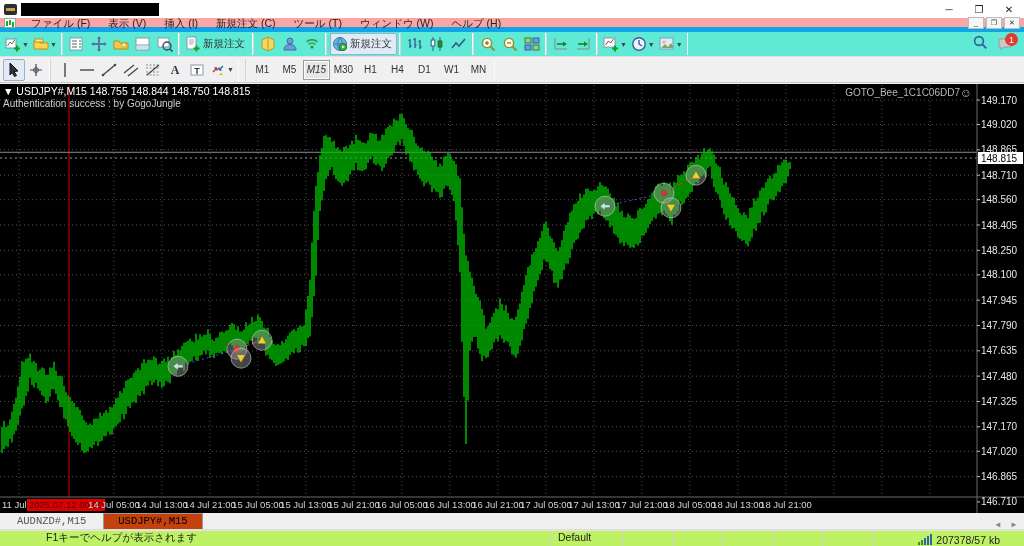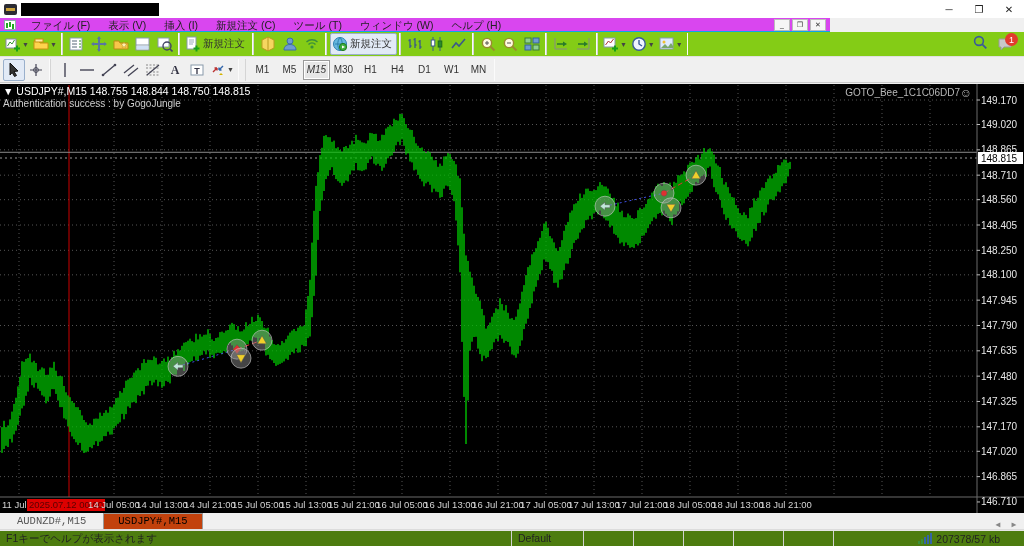--- a/index.html
+++ b/index.html
@@ -12,32 +12,32 @@
     background:#ffffff; display:flex; align-items:center; font-size:11px; color:#111; }
   #app-icon { width:13px; height:11px; margin:0 4px 0 4px; background:#2b2b33; border-radius:2px; position:relative; }
   #app-icon::after{ content:""; position:absolute; left:2px; top:4px; width:9px; height:3px; background:#caa23a; }
   #redacted { width:138px; height:13px; background:#000; margin-right:8px; }
   #title-text { white-space:nowrap; }
   #win-controls { margin-left:auto; display:flex; height:18px; }
   .winbtn { width:30px; height:18px; display:flex; align-items:center; justify-content:center;
     font-size:10px; color:#222; cursor:default; }
 
   
-  #menubar { position:absolute; left:0; top:18px; width:830px; height:14px;
-    background:#d946ef; display:flex; align-items:center; font-size:10.5px; color:#222;
-    border-bottom:1px solid #0ea5e9; }
+  #menubar { position:absolute; left:0; top:18px; width:1024px; height:14px;
+    background:#fca5a5; display:flex; align-items:center; font-size:10.5px; color:#222;
+    border-bottom:5px solid #0ea5e9; }
   #chart-window-icon { width:12px; height:10px; margin:0 6px 0 4px; background:#fff; border:1px solid #8aa; position:relative; }
   #chart-window-icon::after{ content:""; position:absolute; left:1px; top:2px; width:2px; height:5px; background:#2a2; box-shadow:3px -1px 0 #2a2, 6px 1px 0 #2a2; }
   .menu-item { padding:0 9px; height:14px; line-height:14px; white-space:nowrap; }
   #mdi-controls { margin-left:auto; display:flex; margin-right:4px; }
   .mdibtn { width:16px; height:12px; border:1px solid #bbb; background:#f6f6f6; font-size:7px;
     display:flex; align-items:center; justify-content:center; color:#333; margin-left:2px; }
 
   
-  #toolbar1 { position:absolute; left:0; top:32px; width:1024px; height:25px; background:#84cc16;
+  #toolbar1 { position:absolute; left:0; top:32px; width:1024px; height:25px; background:#5eead4;
     display:flex; border-bottom:1px solid #e0e0e0; }
   #toolbar2 { position:absolute; left:0; top:57px; width:1024px; height:26px; background:#f0f0f0;
     display:flex; align-items:center; border-bottom:1px solid #c9c9c9; }
   .tbgroup { display:flex; align-items:center; padding:0 3px; border-left:1px solid #d5d5d5;
     box-shadow:-1px 0 0 #fbfbfb inset; height:22px; }
   .tbgroup:first-child { border-left:none; }
   .tbtn { min-width:22px; height:22px; display:flex; align-items:center; justify-content:center;
     border:1px solid transparent; border-radius:2px; font-size:10px; color:#333; padding:0 1px; }
   .tbtn.pressed { background:#e2eaf6; border-color:#9ab0cc; }
   .tbtn .lbl { font-size:10.5px; margin:0 3px 0 2px; white-space:nowrap; }
@@ -57,22 +57,22 @@
   
   #tabbar { position:absolute; left:0; top:513px; width:1024px; height:17px; background:#f0f0f0;
     display:flex; align-items:flex-end; border-bottom:1px solid #dcdcdc;font-family:Liberation Mono, monospace; }
   .chart-tab { height:16px; line-height:15px; padding:0 14px; font-size:10.5px; color:#555;
     border:1px solid transparent; border-bottom:none; margin-left:2px; white-space:nowrap; }
   .chart-tab.active { background:#c2410c; border-color:#9a9a9a; color:#000; }
   #tab-scroll { margin-left:auto; display:flex; margin-right:4px; gap:4px; }
   .tabarrow { font-size:8px; color:#888; width:12px; text-align:center; }
 
   
-  #statusbar { position:absolute; left:0; top:530px; width:1024px; height:16px; background:#4d7c0f;
-    display:flex; align-items:center; font-size:10.5px; color:#222; border-top:1px solid #e5e5e5; }
+  #statusbar { position:absolute; left:0; top:530px; width:1024px; height:16px; background:#bef264;
+    display:flex; align-items:flex-end; font-size:10.5px; color:#222; border-top:1px solid #e5e5e5;padding-left:40px; }
   .status-cell { height:16px; line-height:15px; padding:0 6px; border-right:1px solid #d2d2d2; white-space:nowrap; }
   #status-help { width:512px; }
   #status-profile { width:72px; }
   .status-empty { width:50px; }
   #status-right { margin-left:auto; display:flex; align-items:center; gap:4px; padding-right:24px; }
   #conn-bars { display:flex; align-items:flex-end; gap:1px; height:10px; }
   #conn-bars span { width:2px; background:#3a8f3a; display:block; }
   #conn-bars span:nth-child(n+3){ background:#3565a8; }
 </style>
 </head>

